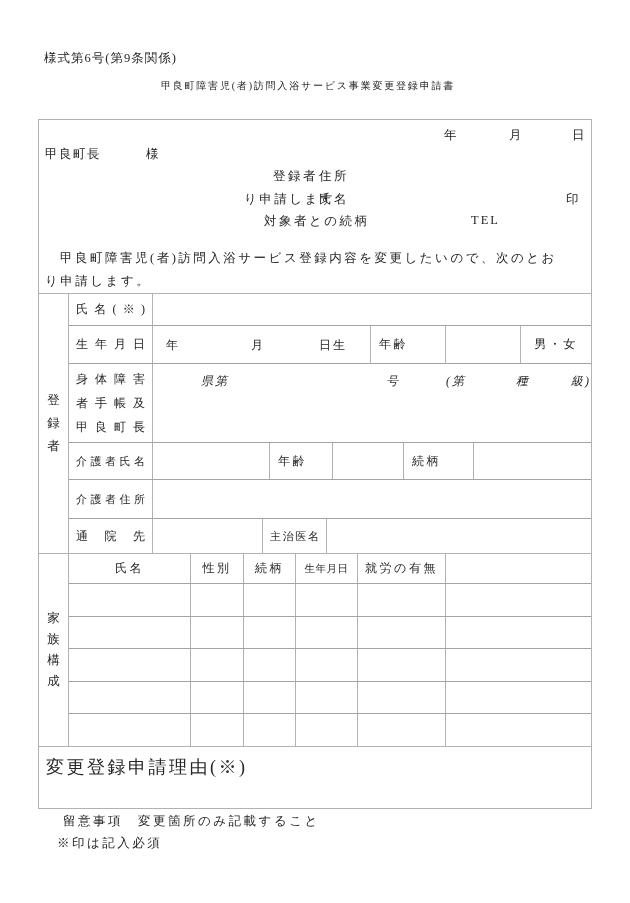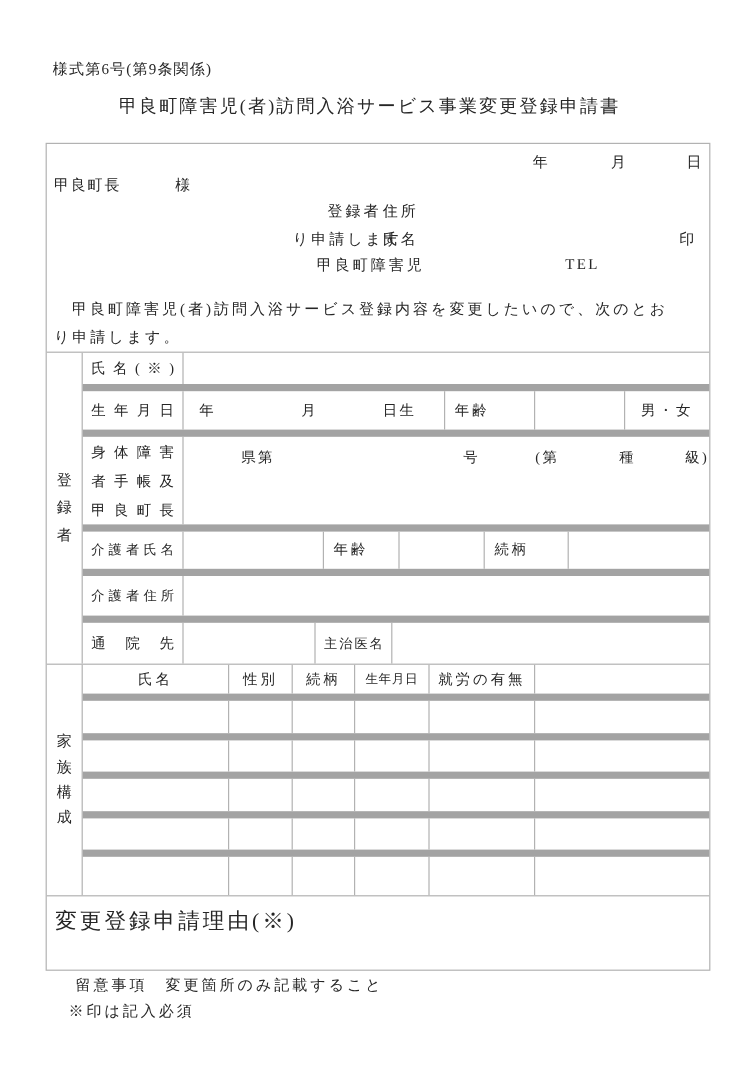--- a/index.html
+++ b/index.html
@@ -5,38 +5,38 @@
   html,body { margin:0; padding:0; background:#ffffff; }
   body {
     width:630px; height:903px; position:relative; overflow:hidden;
     font-family:"Liberation Serif","DejaVu Serif",serif;
     color:#262626; font-size:12px;
   }
   #page { position:relative; width:630px; height:903px; }
   .abs { position:absolute; }
 
   #formno { left:44px; top:50px; letter-spacing:1px; font-size:12.5px; }
-  #title  { left:38px; top:79px; width:540px; text-align:center; letter-spacing:1.8px; font-size:15px; }
+  #title  { left:38px; top:79px; width:540px; text-align:center; letter-spacing:1.8px; font-size:10px; }
 
   
   #box { left:38px; top:119px; width:554px; height:690px; border:1px solid #b2b2b2; box-sizing:border-box; }
 
   
   #head { position:relative; height:174px; box-sizing:border-box; border-bottom:1px solid #b2b2b2;
           font-size:12.5px; letter-spacing:2.5px; }
   #head .abs { white-space:nowrap; }
 
   
   .sect { display:flex; box-sizing:border-box; border-bottom:1px solid #b2b2b2; }
   .side { width:30px; box-sizing:border-box; border-right:1px solid #b2b2b2;
           display:flex; align-items:center; justify-content:center; }
   .side span { display:block; width:1em; word-break:break-all; line-height:23px; text-align:center; font-size:12.5px; }
   .side span.tight { line-height:21px; }
   .rows { flex:1; min-width:0; }
-  .row  { display:flex; box-sizing:border-box; border-bottom:6px solid #a3a3a3; }
+  .row  { display:flex; box-sizing:border-box; border-bottom:1px solid #a3a3a3; }
   .row.nb { border-bottom:none;justify-content:flex-end; }
   .cell { box-sizing:border-box; border-right:1px solid #b2b2b2; position:relative; }
   .cell.last { border-right:none; flex:1; }
 
   .h32{height:32px}.h38{height:38px}.h79{height:79px}.h37{height:37px}
   .h39{height:39px}.h34{height:34px}.h30{height:30px}.h33{height:33px}.hf{height:32px}
 
   .w84{width:84px}.w218{width:218px}.w75{width:75px}.w117{width:117px}
   .w63{width:63px}.w71{width:71px}.w70{width:70px}.w110{width:110px}.w64{width:64px}
   .w122{width:122px}.w53{width:53px}.w52{width:52px}.w62{width:62px}.w88{width:88px}
@@ -45,21 +45,21 @@
   .lblc { display:flex; align-items:center; padding:0 7px; }
   .lblc > span { display:block; width:100%; text-align:justify; text-align-last:justify; }
   .lbl3 { display:flex; flex-direction:column; justify-content:center; padding:0 7px; }
   .lbl3 > span { display:block; text-align:justify; text-align-last:justify; line-height:24px; }
   .plain { display:flex; align-items:center; padding-left:8px; letter-spacing:2.5px; }
   .ctr   { display:flex; align-items:center; justify-content:center; letter-spacing:2.5px; }
   .small { font-size:11px; }
   .xsmall{ font-size:10.5px; letter-spacing:0.5px; }
 
   .fld { position:absolute; top:50%; transform:translateY(-50%); letter-spacing:2px; white-space:nowrap; }
-  .frag{ position:absolute; top:9px; letter-spacing:2px; white-space:nowrap; }
+  .frag{ position:absolute; top:9px; letter-spacing:2px; white-space:nowrap;font-style:italic; }
 
   
   #reason { box-sizing:border-box; height:61px; padding:8px 7px; letter-spacing:2.5px; font-size:18px; }
 
   #notes { left:57px; top:810px; line-height:22px; letter-spacing:2.5px; font-size:12.5px; }
   #notes .n1 { display:block; padding-left:6px; }
   #notes .n2 { display:block; }
 </style>
 </head>
 <body>
@@ -79,21 +79,21 @@
       <span class="abs" style="left:6px;   top:26px; letter-spacing:1.5px;">甲良町長</span>
       <span class="abs" style="left:107px; top:26px;">様</span>
 
       <span class="abs" style="left:234px; top:48px;">登録者</span>
       <span class="abs" style="left:280px; top:48px;">住所</span>
 
       <span class="abs" style="left:205px; top:71px;">り申請します</span>
       <span class="abs" style="left:280px; top:71px;">氏名</span>
       <span class="abs" style="left:527px; top:71px;">印</span>
 
-      <span class="abs" style="left:225px; top:93px;">甲良町障害児</span>
+      <span class="abs" style="left:225px; top:93px;">対象者との続柄</span>
       <span class="abs" style="left:432px; top:93px; letter-spacing:2px;">TEL</span>
 
       <div class="abs" style="left:6px; top:127px; width:542px; line-height:23px;">
         <span style="display:block;">　甲良町障害児(者)訪問入浴サービス登録内容を変更したいので、次のとお</span>
         <span style="display:block;">り申請します。</span>
       </div>
     </div>
 
     <div class="sect">
       <div class="side">

